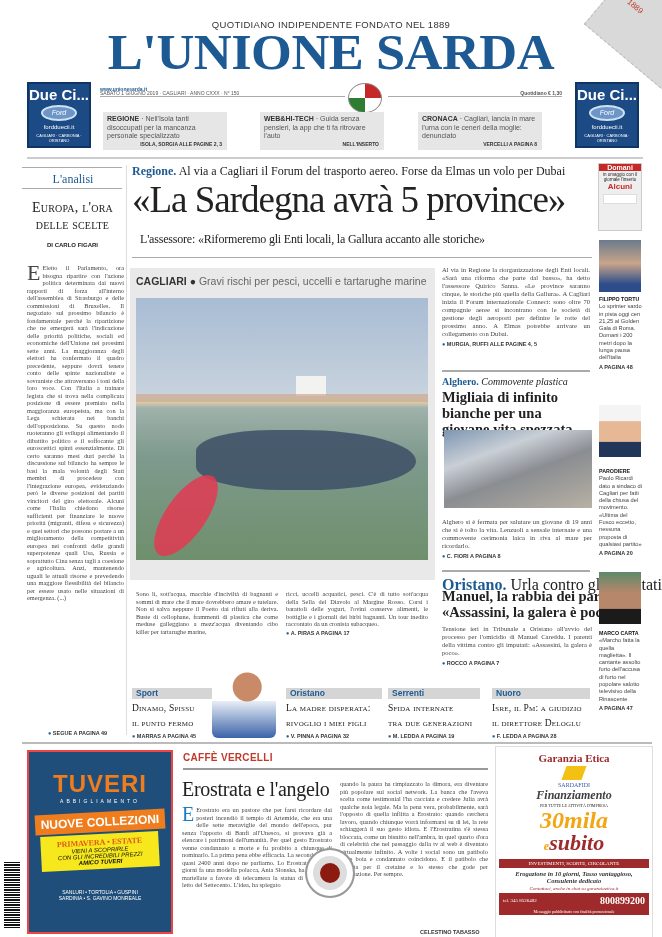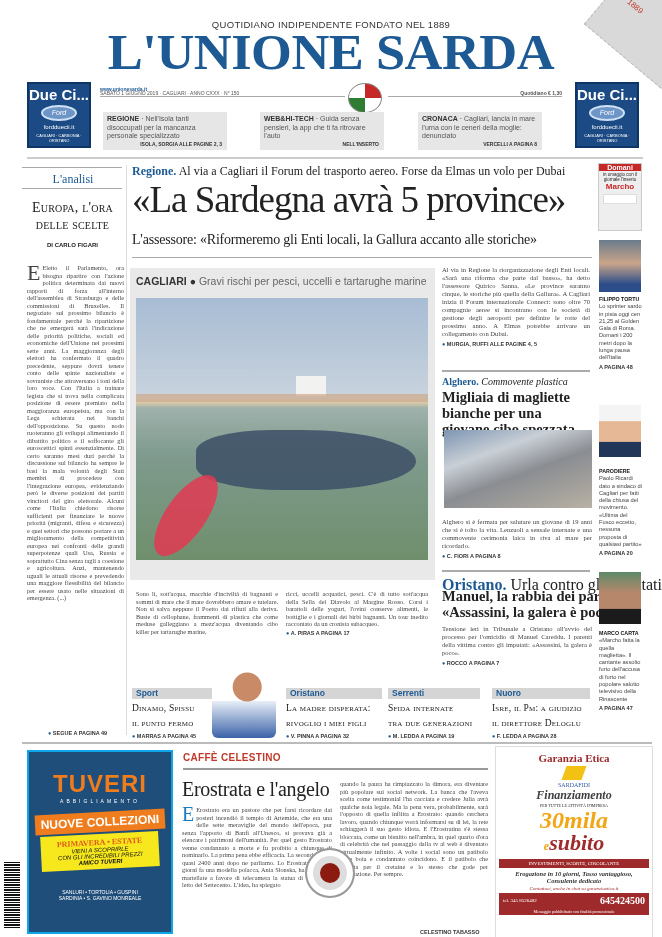--- a/index.html
+++ b/index.html
@@ -20,35 +20,35 @@
 .teaser b{color:#333}
 .teaser .ref{position:absolute;bottom:2px;right:5px;font-size:5px;font-weight:bold;color:#333}
 .hrule{height:2px;background:#ccc}
 .analisi-label{top:172px;left:28px;width:90px;text-align:center;color:#1d5a93;font-size:12px}
 .analisi-title{top:199px;left:20px;width:105px;text-align:center;font-size:14px;line-height:17px;letter-spacing:.2px;font-variant:small-caps}
 .byline{top:242px;left:20px;width:105px;text-align:center;font-size:6px;font-family:"Liberation Sans",sans-serif;font-weight:bold}
 .col-text{font-size:6.3px;line-height:7.5px;text-align:justify;color:#444}
 .kicker{font-size:12px}
 .kicker b{color:#1d5a93}
 .main-head{top:180px;left:132px;width:470px;font-size:37px;line-height:40px;letter-spacing:-1px;white-space:nowrap}
-.sub-head{top:232px;left:132px;width:470px;font-size:14px;letter-spacing:-0.2px;white-space:nowrap}
+.sub-head{top:232px;left:140px;width:470px;font-size:12px;letter-spacing:-0.2px;white-space:nowrap}
 .photobox{top:268px;left:130px;width:305px;height:312px;background:#e9e9e9}
 .photobox .cap-top{position:absolute;top:7px;left:6px;font-size:10.5px;font-family:"Liberation Sans",sans-serif;color:#666}
 .photobox .cap-top b{color:#333}
 .photo{position:absolute;top:30px;left:6px;width:292px;height:262px;overflow:hidden;background:linear-gradient(#a8bcd4 0%,#c8d3dd 38%,#d9c8a8 40%,#9fb2ab 42%,#7f9a8e 60%,#6f8f6c 100%)}
 .photo-title{position:absolute;top:300px;left:0;width:305px;text-align:center;font-size:15px;font-weight:bold}
 .photo-body{position:absolute;top:322px;width:142px}
 .src{font-size:5.5px;font-family:"Liberation Sans",sans-serif;font-weight:bold;color:#333;margin-top:2px}
 .src i{color:#1d5a93;font-style:normal}
 .art-title{font-size:14.5px;font-weight:bold;line-height:16px}
 .sidebar-cap{font-size:5.7px;line-height:7.3px;font-family:"Liberation Sans",sans-serif;color:#444}
 .sidebar-cap b{color:#111;font-size:5.3px}
 .bstrip-head{height:11px;background:#d5d5d5;font-size:8.5px;font-weight:bold;color:#1d5a93;font-family:"Liberation Sans",sans-serif;padding-left:4px;line-height:11px}
 .bstrip-title{font-size:9.5px;line-height:15px;font-variant:small-caps;letter-spacing:.2px;margin-top:2px}
-.tuveri{top:750px;left:27px;width:146px;height:184px;background:#1f4e7a;border:2px solid #0ea5e9;font-family:"Liberation Sans",sans-serif;text-align:center;color:#fff}
+.tuveri{top:750px;left:27px;width:146px;height:184px;background:#1f4e7a;border:2px solid #ef4444;font-family:"Liberation Sans",sans-serif;text-align:center;color:#fff}
 .caffe-label{top:752px;left:183px;font-family:"Liberation Sans",sans-serif;font-size:10px;font-weight:bold;color:#c0392b;letter-spacing:.3px}
 .caffe-rule{top:768px;left:183px;width:305px;height:2px;background:#999}
 .caffe-title{top:778px;left:182px;font-size:20px;letter-spacing:-0.3px}
 .cup{top:848px;left:305px;width:50px;height:50px;border-radius:50%;background:#ddd;border:2px solid #999;box-shadow:inset 0 0 0 6px #fff}
 .cup:after{content:"";position:absolute;top:13px;left:13px;width:20px;height:20px;border-radius:50%;background:#8b1a10}
 .garanzia{top:746px;left:495px;width:158px;height:228px;background:#fff;border:1px solid #ddd;font-family:Liberation Serif, serif;text-align:center}
 </style>
 </head>
 <body>
 
@@ -130,42 +130,42 @@
   </div>
 </div>
 
 <div class="abs col-text" style="top:266px;left:442px;width:148px;font-size:6.6px;line-height:8px">
   <span>Al via in Regione la riorganizzazione degli Enti locali. «Sarà una riforma che parte dal basso», ha detto l'assessore Quirico Sanna. «Le province saranno cinque, le storiche più quella della Gallura». A Cagliari inizia il Forum internazionale Connect: sono oltre 70 compagnie aeree si incontrano con le società di gestione degli aeroporti per definire le rotte del prossimo anno. A Elmas potrebbe arrivare un collegamento con Dubai.</span>
   <div class="src"><i>● </i><span>MURGIA, RUFFI ALLE PAGINE 4, 5</span></div>
 </div>
 <div class="abs" style="top:370px;left:442px;width:148px;height:2px;background:#aaa"></div>
 
 <div class="abs kicker" style="top:376px;left:442px;font-size:10px;white-space:nowrap"><b>Alghero.</b> <i>Commovente plastica</i></div>
-<div class="abs art-title" style="top:389px;left:442px;width:150px">Migliaia di magliette bianche per una giovane cibo spezzata</div>
+<div class="abs art-title" style="top:389px;left:442px;width:150px">Migliaia di infinito bianche per una giovane vita spezzata</div>
 <div class="abs" style="top:430px;left:444px;width:148px;height:78px;background:linear-gradient(160deg,#7d96b2 0%,#c9cfd6 30%,#8a8d92 55%,#b8b1a4 100%)"></div>
 <div class="abs col-text" style="top:518px;left:442px;width:150px;font-size:6.6px;line-height:8px">
   <span>Alghero si è fermata per salutare un giovane di 19 anni che si è tolto la vita. Lenzuoli a sensale internate e una commovente cerimonia laica in riva al mare per ricordarlo.</span>
   <div class="src"><i>● </i><span>C. FIORI A PAGINA 8</span></div>
 </div>
 <div class="abs" style="top:570px;left:442px;width:148px;height:2px;background:#aaa"></div>
 
 <div class="abs kicker" style="top:576px;left:442px;font-size:16px;white-space:nowrap"><b>Oristano.</b> <span>Urla contro gli imputati</span></div>
 <div class="abs art-title" style="top:588px;left:442px;width:155px;white-space:nowrap">
   <div>Manuel, la rabbia dei parenti</div>
   <div>«Assassini, la galera è poco»</div>
 </div>
 <div class="abs col-text" style="top:625px;left:442px;width:150px;font-size:6.6px;line-height:8px">
   <span>Tensione ieri in Tribunale a Oristano all'avvio del processo per l'omicidio di Manuel Careddu. I parenti della vittima contro gli imputati: «Assassini, la galera è poco».</span>
   <div class="src"><i>● </i><span>ROCCO A PAGINA 7</span></div>
 </div>
 
 <div class="abs" style="top:163px;left:598px;width:44px;height:68px;background:#eee;border:1px solid #ccc;text-align:center;font-family:'Liberation Sans',sans-serif">
   <div style="background:#c62828;color:#fff;font-size:7px;font-weight:bold">Domani</div>
   <div style="font-size:4.5px;line-height:5px;margin-top:1px">in omaggio con il giornale l'inserto</div>
-  <div style="color:#c62828;font-size:8px;font-weight:bold">Marcho</div>
+  <div style="color:#c62828;font-size:8px;font-weight:bold">Alcuni</div>
   <div style="margin:3px 4px;height:10px;background:#fff;border:1px solid #ddd"></div>
 </div>
 
 <div class="abs" style="top:240px;left:599px;width:42px;height:52px;background:linear-gradient(#6b7b8c,#c9a58a 45%,#2c4d8a 85%)"></div>
 <div class="abs sidebar-cap" style="top:296px;left:599px;width:44px">
   <b>FILIPPO TORTU</b><br>
   <span>Lo sprinter sardo in pista oggi cen 21,25 al Golden Gala di Roma. Domani i 200 metri dopo la lunga pausa dell'Italia</span>
   <div class="src">A PAGINA 48</div>
 </div>
 
@@ -229,21 +229,21 @@
   <div style="margin:2px 12px;background:#f6e81c;color:#111;padding:4px 2px;transform:rotate(-3deg)">
     <div style="color:#e0581b;font-family:'Liberation Serif',serif;font-size:8px;font-weight:bold">PRIMAVERA • ESTATE</div>
     <div style="font-size:6px;font-style:italic">VIENI A SCOPRIRLE</div>
     <div style="font-size:6px;font-style:italic">CON GLI INCREDIBILI PREZZI</div>
     <div style="font-size:6px;font-weight:bold;font-style:italic">AMICO TUVERI</div>
   </div>
   <div style="margin-top:20px;font-size:5px">SANLURI • TORTOLIA • GUSPINI</div>
   <div style="font-size:5px">SARDINIA • S. GAVINO MONREALE</div>
 </div>
 
-<div class="abs caffe-label">CAFFÈ CELESTINO</div>
+<div class="abs caffe-label">CAFFÈ VERCELLI</div>
 <div class="abs caffe-rule"></div>
 <div class="abs caffe-title">Erostrata e l'angelo</div>
 <div class="abs col-text" style="top:806px;left:182px;width:150px;height:128px;overflow:hidden">
   <span style="float:left;color:#1d7bc2;font-size:20px;line-height:16px;margin-right:2px">E</span><span>Erostrato era un pastore che per farsi ricordare dai posteri incendiò il tempio di Artemide, che era una delle sette meraviglie del mondo dell'epoca, pur senza l'apporto di Banfi all'Unesco, si provava già a elencare i patrimoni dell'umanità. Per quel gesto Erostrato venne condannato a morte e fu proibito a chiunque di nominarlo. La prima pena ebbe efficacia. La seconda no, se quasi 2400 anni dopo ne parliamo. Lo Erostrato per che giorni fa una modella polacca, Ania Słonska, ha distrutto a martellate a favore di telecamera la statua di un angelo letto del Settecento. L'idea, ha spiegato</span>
 </div>
 <div class="abs col-text" style="top:780px;left:340px;width:148px;height:146px;overflow:hidden;shape-outside:circle()">quando la paura ha rimpiazzato la dimora, era diventare più popolare sui social network. La banca che l'aveva scelta come testimonial l'ha cacciata e credere Julia avrà qualche noia legale. Ma la pena vera, probabilmente, sarà l'opposto di quella inflitta a Erostrato: quando cerchera lavoro, quando chiunque vorrà informarsi su di lei, la rete schiaggerà il suo gesto idiota. E l'Erostratina s'è stessa bloccata, come un bisnitto nell'ambra, in quel quarto d'ora di celebrità che nel passaggio dalla tv al web è diventato virtualmente infinito. A volte i social sono un patibolo dove boia e condannato coincidono. E il patibolo che sicerita per il cretaine e lo stesso che gode per l'esecuzione. Per sempre.</div>
 <div class="abs cup"></div>
 <div class="abs src" style="top:927px;left:420px">CELESTINO TABASSO</div>
 
 <div class="abs garanzia">
@@ -253,16 +253,16 @@
   <div style="font-size:12px;font-weight:bold;font-style:italic;color:#404040">Finanziamento</div>
   <div style="font-size:4px">PER TUTTE LE ATTIVITÀ D'IMPRESA</div>
   <div style="font-size:24px;font-weight:bold;font-style:italic;line-height:24px;color:#9e2a2b"><span style="color:#f3a614">30mila</span></div>
   <div style="font-size:22px;font-weight:bold;font-style:italic;line-height:22px;color:#9e2a2b"><span style="font-size:12px;color:#f3a614">e</span><span>subito</span></div>
   <div style="background:#9e2a2b;color:#fff;font-size:5px;padding:2px 0;margin:2px 3px">INVESTIMENTI, SCORTE, CIRCOLANTE</div>
   <div style="font-size:6.5px;font-style:italic;font-weight:bold;color:#333">Erogazione in 10 giorni, Tasso vantaggioso,</div>
   <div style="font-size:6.5px;font-style:italic;font-weight:bold;color:#333">Consulente dedicato</div>
   <div style="font-size:5px;font-style:italic;color:#9e2a2b;margin-top:2px">Contattaci, anche in chat su garanziaetica.it</div>
   <div style="background:#9e2a2b;color:#fff;margin:2px 3px 0;padding:2px 4px;display:flex;justify-content:space-between;align-items:center">
     <span style="font-size:5px">tel. 345 8526482</span>
-    <span style="font-size:10px;font-weight:bold">645424500</span>
+    <span style="font-size:10px;font-weight:bold">800899200</span>
   </div>
   <div style="background:#9e2a2b;color:#fff;margin:0 3px;font-size:4px;padding:1px">Messaggio pubblicitario con finalità promozionale</div>
 </div>
 
 </body></html>

